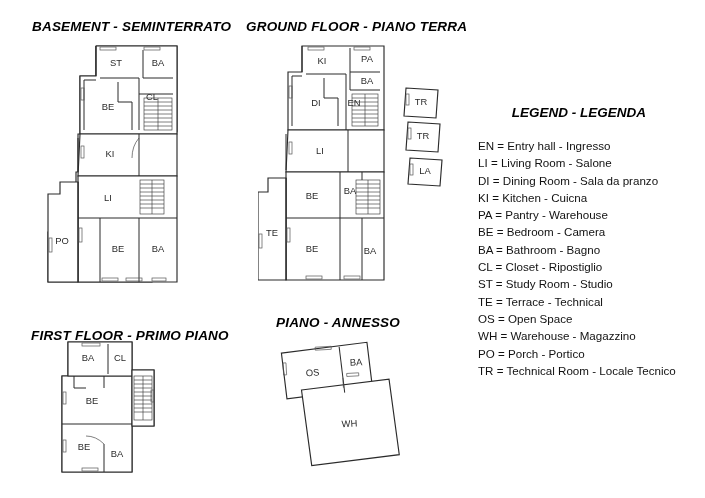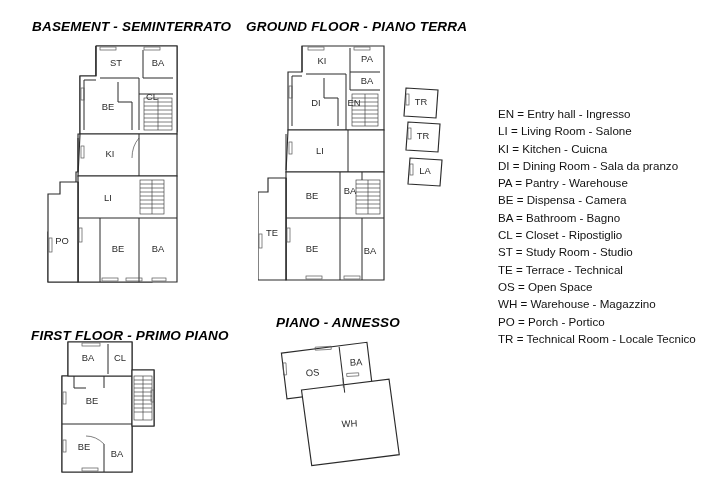--- a/index.html
+++ b/index.html
@@ -95,21 +95,20 @@
     list-style: none;
     margin: 0;
     padding: 0 0 0 8px;
   }
   .legend-entry {
     font-family: "Liberation Sans", sans-serif;
     font-size: 11.6px;
     color: #111111;
     line-height: 17.3px;
     white-space: nowrap;
-    margin-left: 20px;
   }
 </style>
 </head>
 <body>
 
 <div class="plan-title" id="title-basement">BASEMENT - SEMINTERRATO</div>
 
 <svg class="plan-svg" id="svg-basement" width="160" height="250" viewBox="0 0 160 250">
 
   <path class="wall-outer" d="M 56,4 L 137,4 L 137,90 L 117,90 L 117,130 L 104,130
@@ -345,27 +344,28 @@
       <rect x="40" y="8" width="16" height="3"></rect>
       <rect x="70" y="36" width="12" height="3"></rect>
     </g>
     <text class="room-label" x="36" y="34">OS</text>
     <text class="room-label" x="80" y="26">BA</text>
     <text class="room-label" x="70" y="87">WH</text>
   </g>
 </svg>
 
 <div id="legend">
+  <div id="legend-title">LEGEND - LEGENDA</div>
   <ul class="legend-list">
     <li class="legend-entry">EN = Entry hall - Ingresso</li>
     <li class="legend-entry">LI = Living Room - Salone</li>
+    <li class="legend-entry">DI = Dining Room - Sala da pranzo</li>
     <li class="legend-entry">KI = Kitchen - Cuicna</li>
-    <li class="legend-entry">DI = Dining Room - Sala da pranzo</li>
     <li class="legend-entry">PA = Pantry - Warehouse</li>
-    <li class="legend-entry">BE = Dispensa - Camera</li>
+    <li class="legend-entry">BE = Bedroom - Camera</li>
     <li class="legend-entry">BA = Bathroom - Bagno</li>
     <li class="legend-entry">CL = Closet - Ripostiglio</li>
     <li class="legend-entry">ST = Study Room - Studio</li>
     <li class="legend-entry">TE = Terrace - Technical</li>
     <li class="legend-entry">OS = Open Space</li>
     <li class="legend-entry">WH = Warehouse - Magazzino</li>
     <li class="legend-entry">PO = Porch - Portico</li>
     <li class="legend-entry">TR = Technical Room - Locale Tecnico</li>
   </ul>
 </div>

